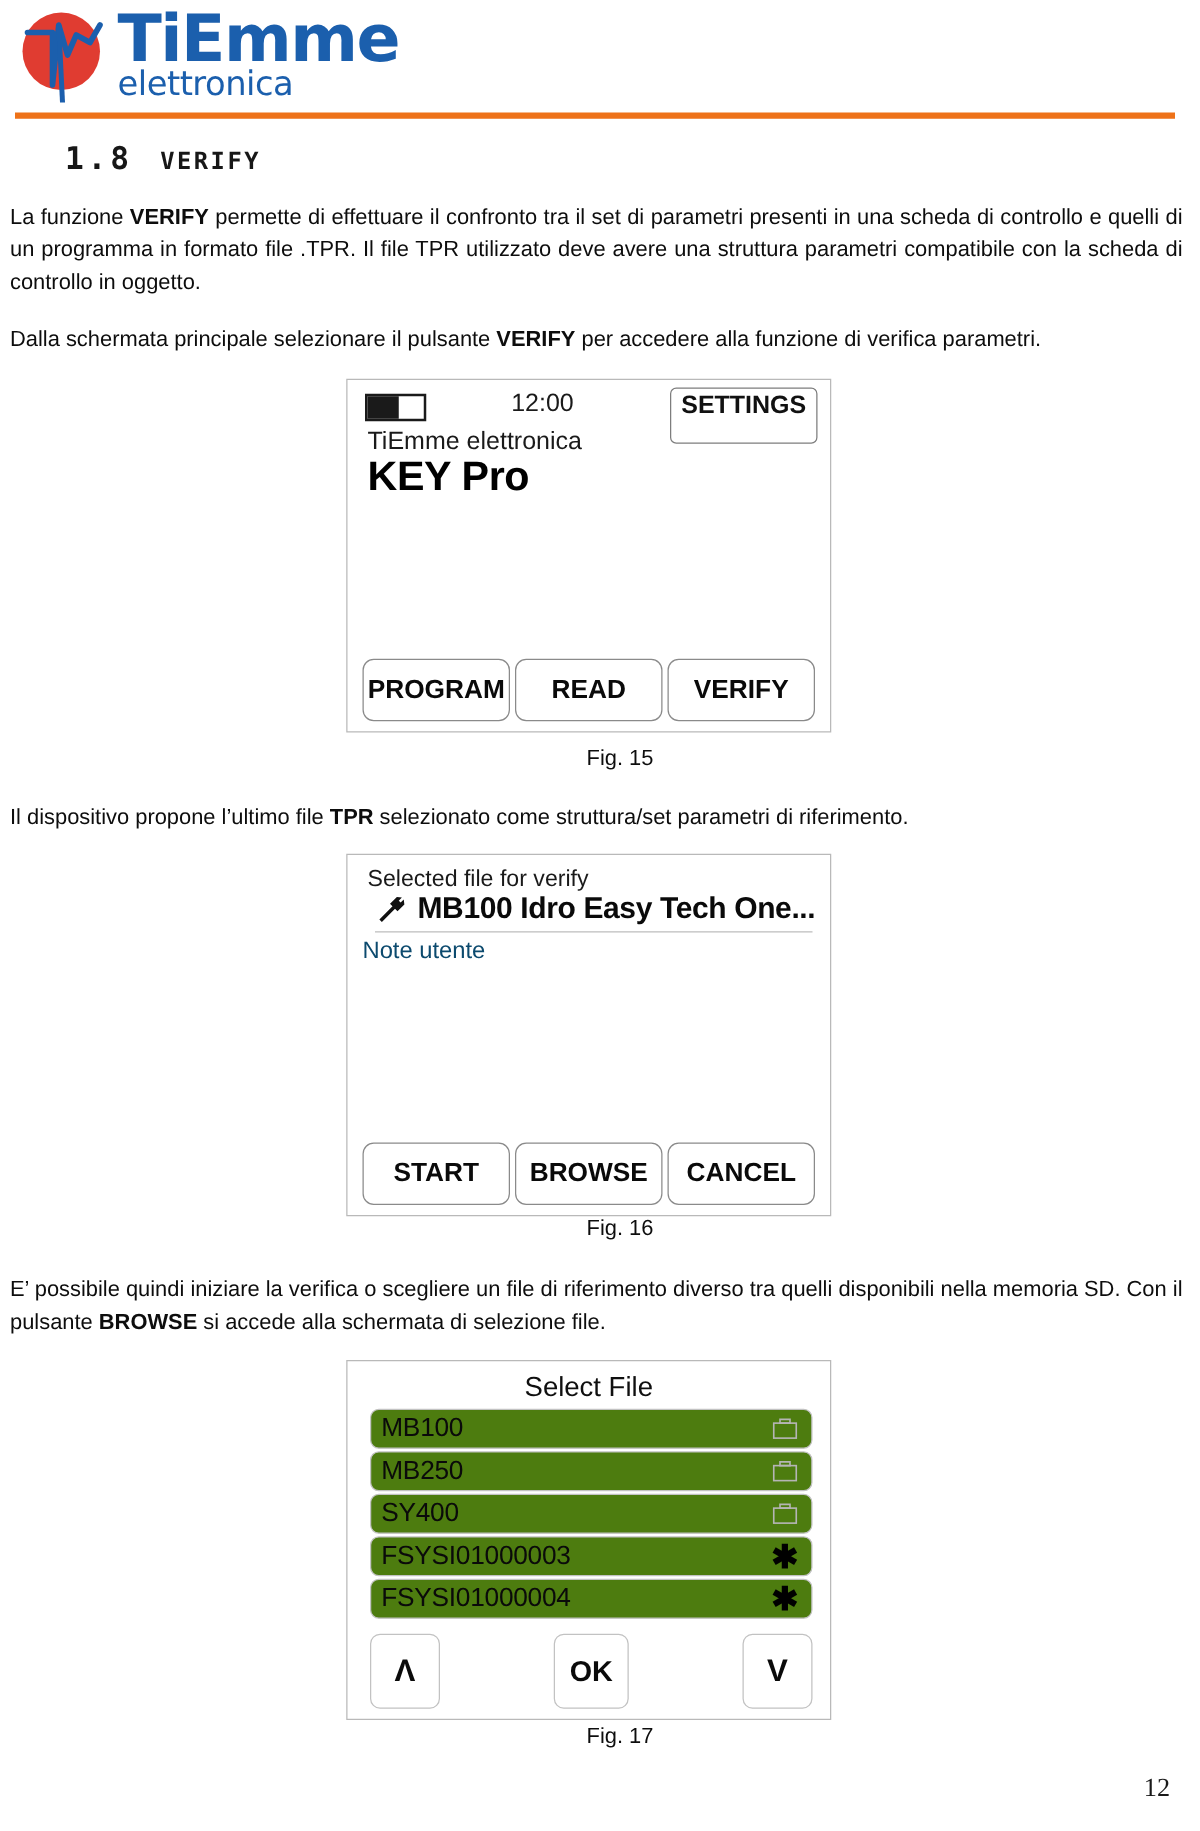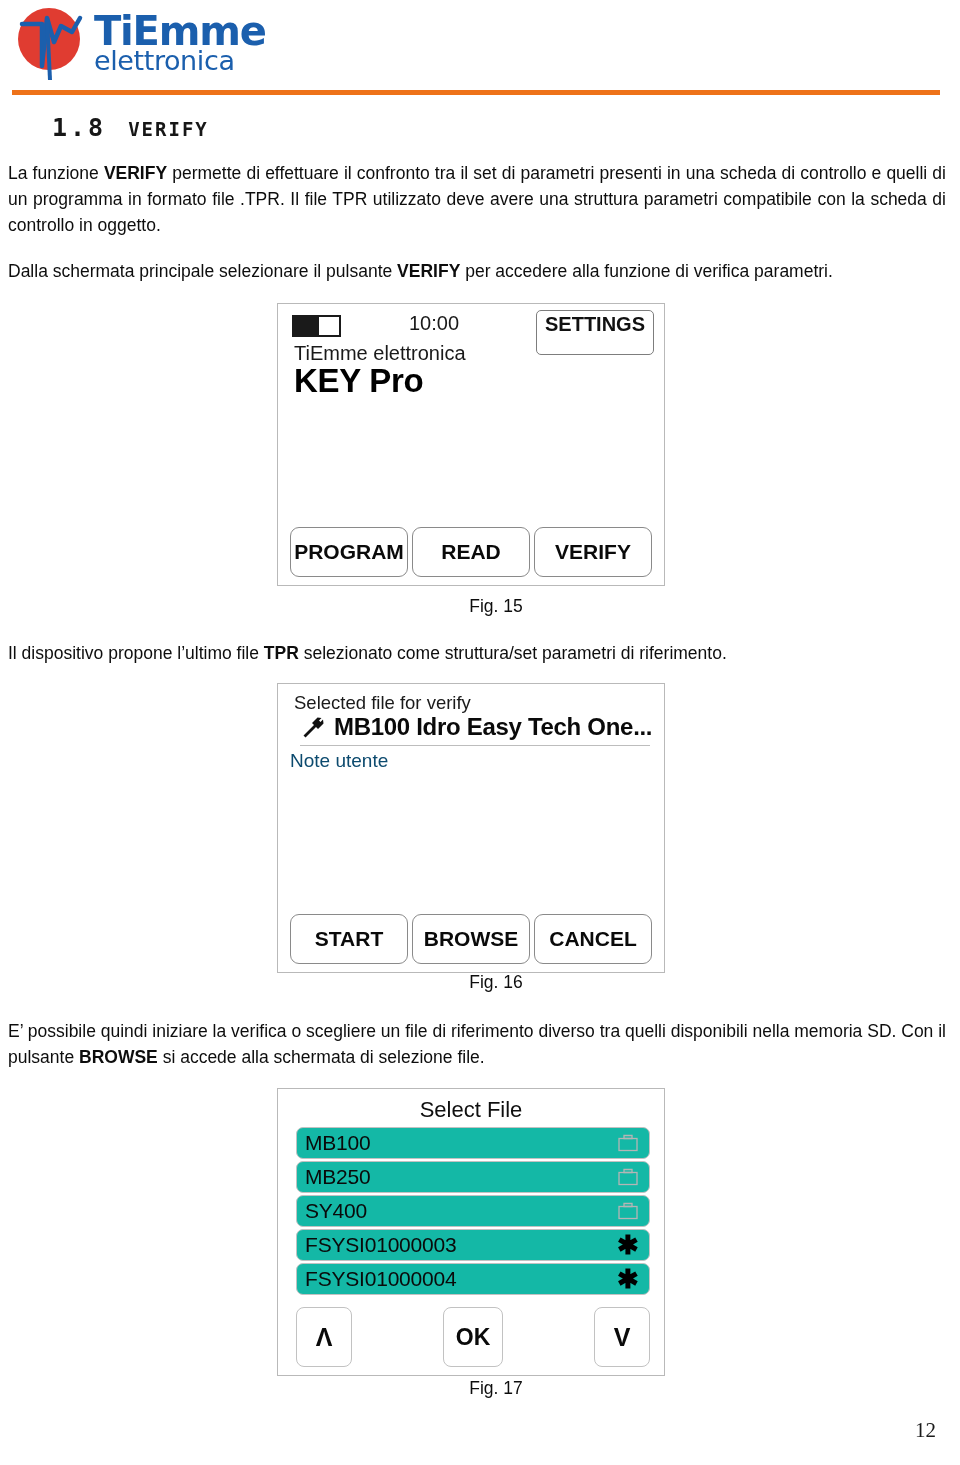--- a/index.html
+++ b/index.html
@@ -28,21 +28,21 @@
     height: 76px;
     position: relative;
     flex: none;
   }
   .logo-text {
     margin-left: 4px;
     line-height: 1;
     padding-bottom: 4px;
   }
   .logo-title {
-    font-size: 40px;
+    font-size: 52px;
     font-weight: bold;
     color: #1b5fad;
     letter-spacing: -1.2px;
     font-family: "DejaVu Sans", sans-serif;
   }
   .logo-sub {
     font-size: 27px;
     color: #1b5fad;
     letter-spacing: -0.4px;
     margin-top: -4px;
@@ -203,21 +203,21 @@
     position: absolute; left: 18px; right: 14px; top: 38px;
   }
   .list-item {
     border: 1.2px solid #c2c2c2;
     border-radius: 7px;
     height: 32px;
     margin-bottom: 2px;
     display: flex;
     align-items: center;
     padding: 0 10px 0 8px;
-    background: #14b8a6;
+    background: #4d7c0f;
   }
   .list-item .lbl {
     flex: 1;
     font-size: 21px;
     color: #0a0a0a;
     letter-spacing: -0.2px;
   }
   .folder-icon { width: 22px; height: 18px; flex: none; }
   .asterisk-icon {
     font-size: 26px; line-height: 18px; color: #000; font-weight: bold;
@@ -276,21 +276,21 @@
 </div>
 
 <div class="para p2">
   <span>Dalla schermata principale selezionare il pulsante </span><b>VERIFY</b><span> per accedere alla funzione di verifica parametri.</span>
 </div>
 
 <div class="screen" id="fig15">
   <div class="screen-inner">
     <div class="status-row">
       <div class="battery"></div>
-      <div class="clock">10:00</div>
+      <div class="clock">12:00</div>
       <div class="settings-btn">SETTINGS</div>
     </div>
     <div class="brand-line">TiEmme elettronica</div>
     <div class="device-name">KEY Pro</div>
     <div class="btn-row">
       <div class="scr-btn">PROGRAM</div>
       <div class="scr-btn">READ</div>
       <div class="scr-btn">VERIFY</div>
     </div>
   </div>

